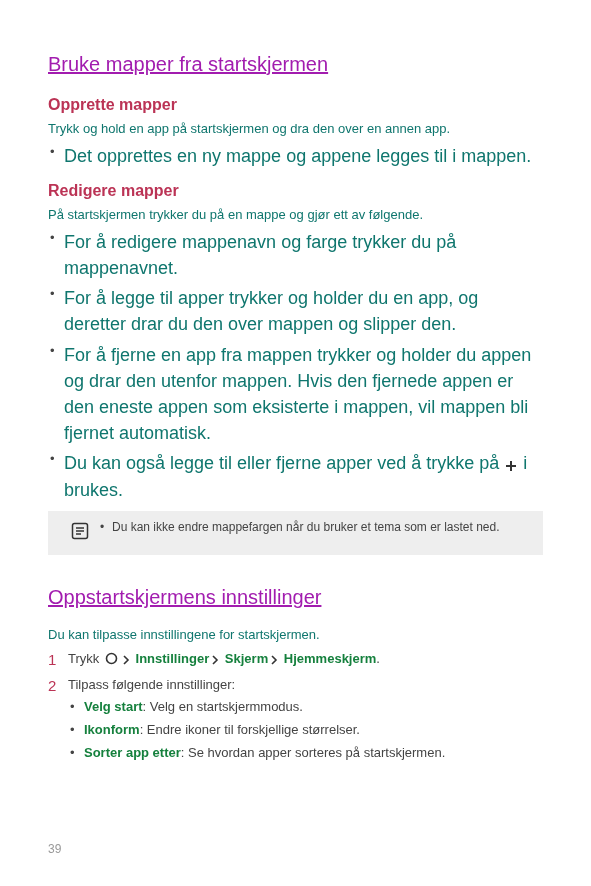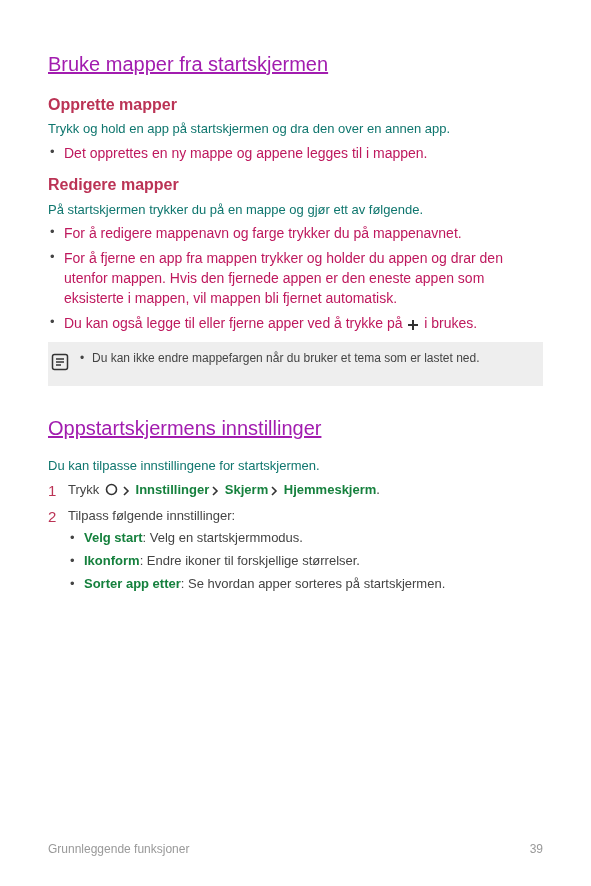--- a/index.html
+++ b/index.html
@@ -45,22 +45,22 @@
     }
 
     ul.bullet {
       list-style: none;
       margin-bottom: 8px;
     }
 
     ul.bullet li {
       position: relative;
       padding-left: 16px;
-      font-size: 14px;
-      color: #be185d;
+      font-size: 18px;
+      color: #0f766e;
       margin-bottom: 4px;
       line-height: 1.45;
     }
 
     ul.bullet li::before {
       content: "•";
       position: absolute;
       left: 2px;
       top: 0;
       color: #444;
@@ -75,21 +75,21 @@
 
     .inline-plus svg {
       display: inline-block;
       vertical-align: -2px;
     }
 
     .note-box {
       background: #eeeeee;
       display: flex;
       align-items: flex-start;
-      padding: 8px 10px 8px 2px;
+      padding: 8px 10px 8px 22px;
       margin-top: 8px;
       margin-bottom: 28px;
     }
 
     .note-icon {
       flex: 0 0 auto;
       margin-right: 10px;
       margin-top: 2px;
     }
 
@@ -200,20 +200,21 @@
 <div class="h2">Opprette mapper</div>
 <div class="intro">Trykk og hold en app på startskjermen og dra den over en annen app.</div>
 <ul class="bullet">
   <li>Det opprettes en ny mappe og appene legges til i mappen.</li>
 </ul>
 
 <div class="h2 spaced">Redigere mapper</div>
 <div class="intro">På startskjermen trykker du på en mappe og gjør ett av følgende.</div>
 <ul class="bullet">
   <li>For å redigere mappenavn og farge trykker du på mappenavnet.</li>
+  <li>For å legge til apper trykker og holder du en app, og deretter drar du den over mappen og slipper den.</li>
   <li>For å fjerne en app fra mappen trykker og holder du appen og drar den utenfor mappen. Hvis den fjernede appen er den eneste appen som eksisterte i mappen, vil mappen bli fjernet automatisk.</li>
   <li>
     <span>Du kan også legge til eller fjerne apper ved å trykke på </span><span class="inline-plus"><svg width="12" height="12" viewBox="0 0 12 12">
           <path d="M6 1 L6 11 M1 6 L11 6" stroke="#333" stroke-width="2" fill="none"></path>
         </svg></span><span> i brukes.</span>
   </li>
 </ul>
 
 <div class="note-box">
   <div class="note-icon">
@@ -253,15 +254,14 @@
     <span>Tilpass følgende innstillinger:</span>
     <ul class="sub-bullet">
       <li><span class="bold">Velg start</span><span>: Velg en startskjermmodus.</span></li>
       <li><span class="bold">Ikonform</span><span>: Endre ikoner til forskjellige størrelser.</span></li>
       <li><span class="bold">Sorter app etter</span><span>: Se hvordan apper sorteres på startskjermen.</span></li>
     </ul>
   </li>
 </ol>
 
 <div class="footer">
-  <span>Grunnleggende funksjoner</span>
   <span>39</span>
 </div>
 
 </body></html>

